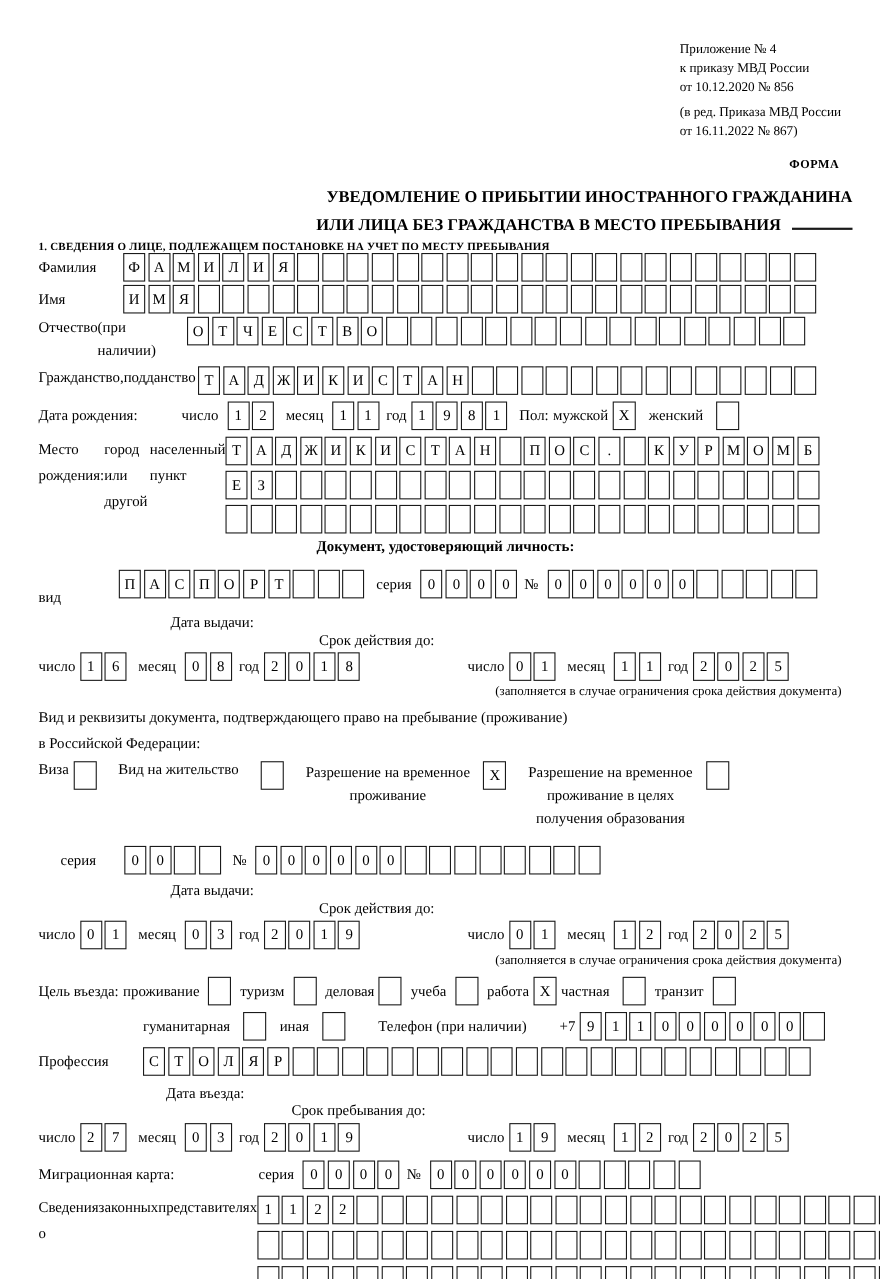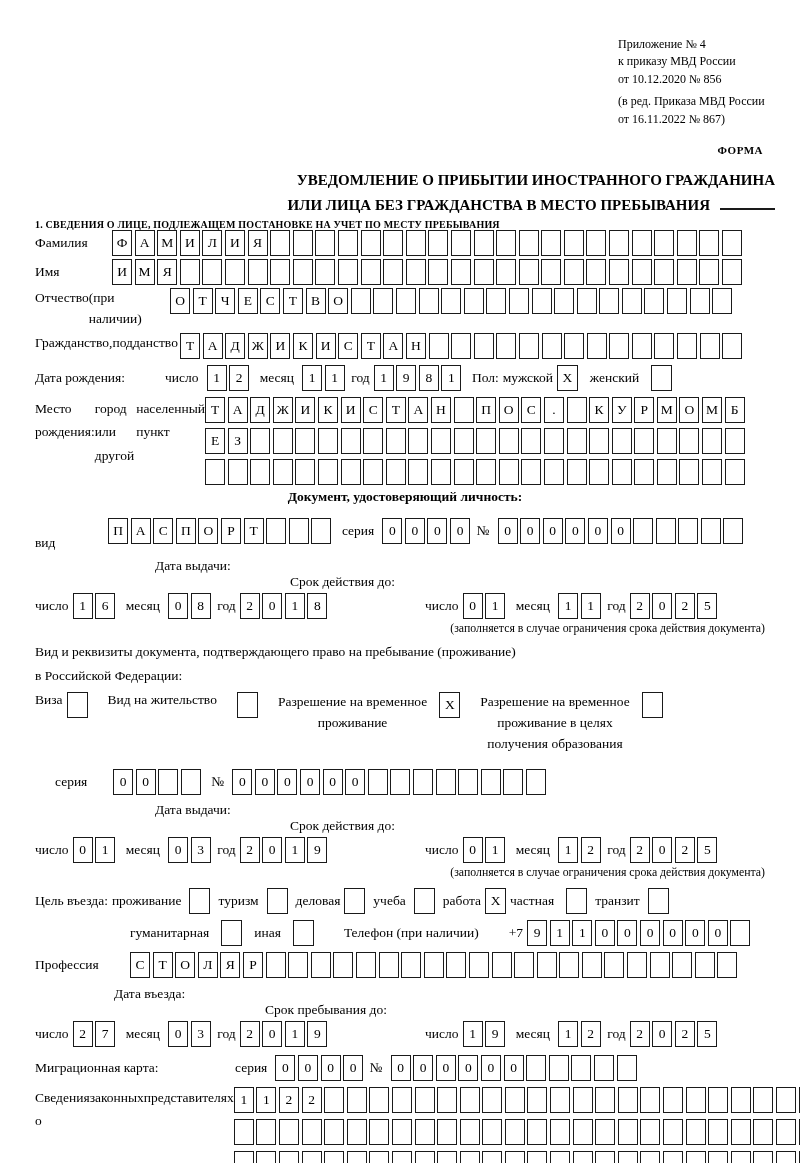--- a/index.html
+++ b/index.html
@@ -613,21 +613,21 @@
         <span class="cell"></span>
         <span class="cell"></span>
         <span class="cell"></span>
         <span class="cell"></span>
         <span class="cell"></span>
         <span class="cell"></span>
       </span>
   </div>
 
   <div class="dates-head mt8">
-    <span style="margin-left:79px;">Дата въезда:</span>
+    <span style="margin-left:116px;">Дата въезда:</span>
     <span style="margin-left:230px;">Срок пребывания до:</span>
   </div>
   <div class="row">
     <span class="lbl">число</span>
       <span class="gap4"></span>
     <span class="cells">
         <span class="cell">2</span>
         <span class="cell">7</span>
       </span>
       <span class="gap8"></span>

